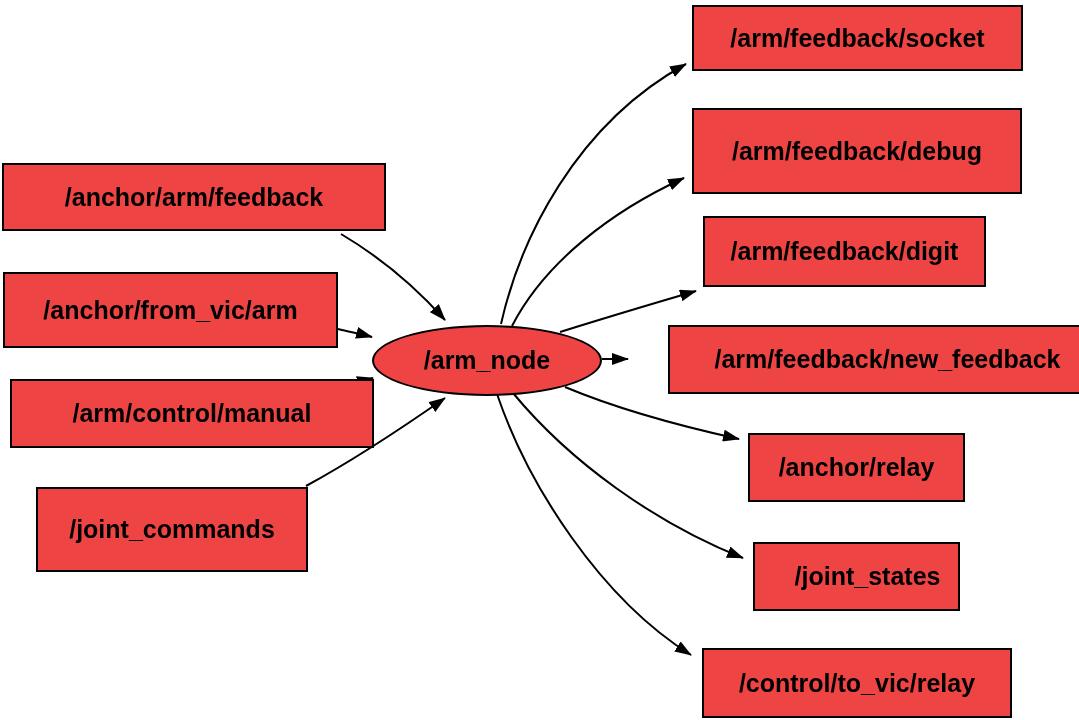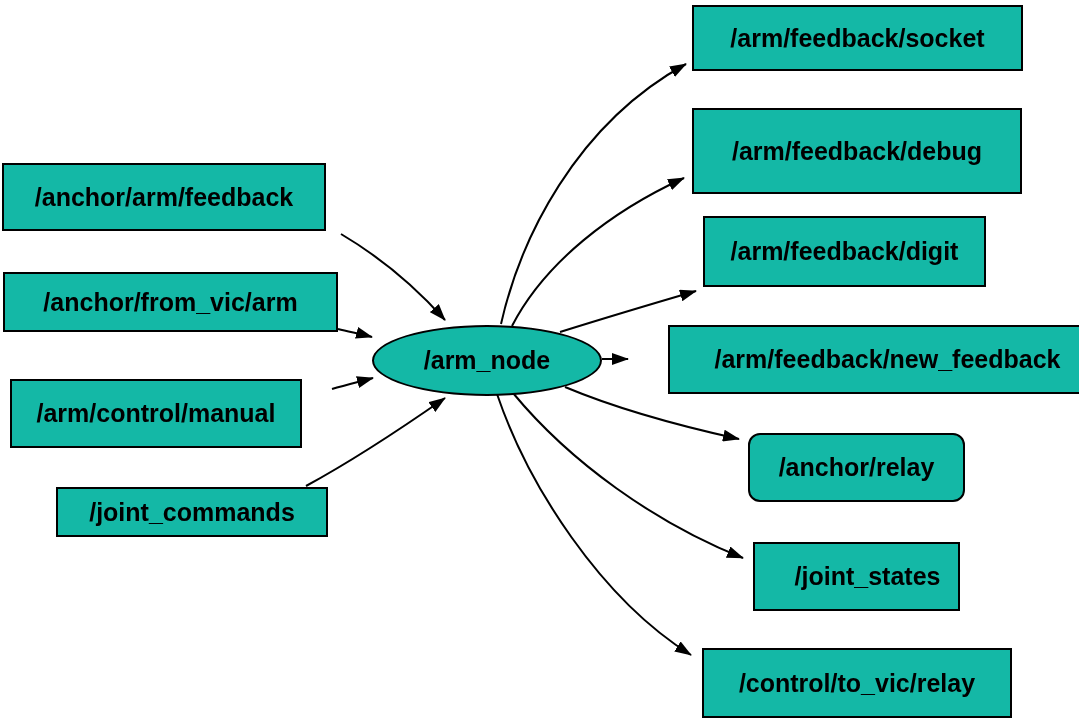--- a/index.html
+++ b/index.html
@@ -23,21 +23,21 @@
     height: 720px;
   }
   .edges path {
     fill: none;
     stroke: #000000;
     stroke-width: 2;
   }
   .node {
     position: absolute;
     box-sizing: border-box;
-    background: #14b8a6;
+    background: #ef4444;
     border: 2.5px solid #000000;
     display: flex;
     align-items: center;
     justify-content: center;
     font-size: 25px;
     font-weight: bold;
     color: #000000;
     white-space: nowrap;
   }
   .node.ellipse {
@@ -64,28 +64,28 @@
 
     <path d="M 501 324 C 520 240, 575 125, 686 64" marker-end="url(#arrow)"></path>
     <path d="M 512 326 C 545 262, 612 211, 684 178" marker-end="url(#arrow)"></path>
     <path d="M 560 332 C 608 317, 655 303, 696 291" marker-end="url(#arrow)"></path>
     <path d="M 602 359 L 628 359" marker-end="url(#arrow)"></path>
     <path d="M 565 387 C 615 408, 680 426, 739 439" marker-end="url(#arrow)"></path>
     <path d="M 513 393 C 570 462, 655 523, 743 558" marker-end="url(#arrow)"></path>
     <path d="M 497 394 C 528 485, 600 598, 691 655" marker-end="url(#arrow)"></path>
   </svg>
 
-  <div class="node" style="left:2px; top:163px; width:324px; height:68px;text-align:right;">/anchor/arm/feedback</div>
-  <div class="node" style="left:3px; top:272px; width:335px; height:60px;">/anchor/from_vic/arm</div>
-  <div class="node" style="left:10px; top:379px; width:292px; height:69px;">/arm/control/manual</div>
-  <div class="node" style="left:36px; top:487px; width:272px; height:50px;margin-left:20px;">/joint_commands</div>
+  <div class="node" style="left:2px; top:163px; width:384px; height:68px;text-align:right;">/anchor/arm/feedback</div>
+  <div class="node" style="left:3px; top:272px; width:335px; height:76px;">/anchor/from_vic/arm</div>
+  <div class="node" style="left:10px; top:379px; width:364px; height:69px;">/arm/control/manual</div>
+  <div class="node" style="left:36px; top:487px; width:272px; height:85px;">/joint_commands</div>
 
   <div class="node ellipse" style="left:372px; top:325px; width:230px; height:71px;">/arm_node</div>
 
   <div class="node" style="left:692px; top:5px; width:331px; height:66px;">/arm/feedback/socket</div>
   <div class="node" style="left:692px; top:108px; width:330px; height:86px;">/arm/feedback/debug</div>
   <div class="node" style="left:703px; top:216px; width:283px; height:71px;">/arm/feedback/digit</div>
   <div class="node" style="left:668px; top:325px; width:439px; height:69px;">/arm/feedback/new_feedback</div>
-  <div class="node" style="left:748px; top:433px; width:217px; height:69px;border-radius:12px;">/anchor/relay</div>
+  <div class="node" style="left:748px; top:433px; width:217px; height:69px;">/anchor/relay</div>
   <div class="node" style="left:753px; top:542px; width:207px; height:69px;padding-left:22px;">/joint_states</div>
   <div class="node" style="left:702px; top:648px; width:310px; height:70px;">/control/to_vic/relay</div>
 
 </div>
 
 </body></html>

